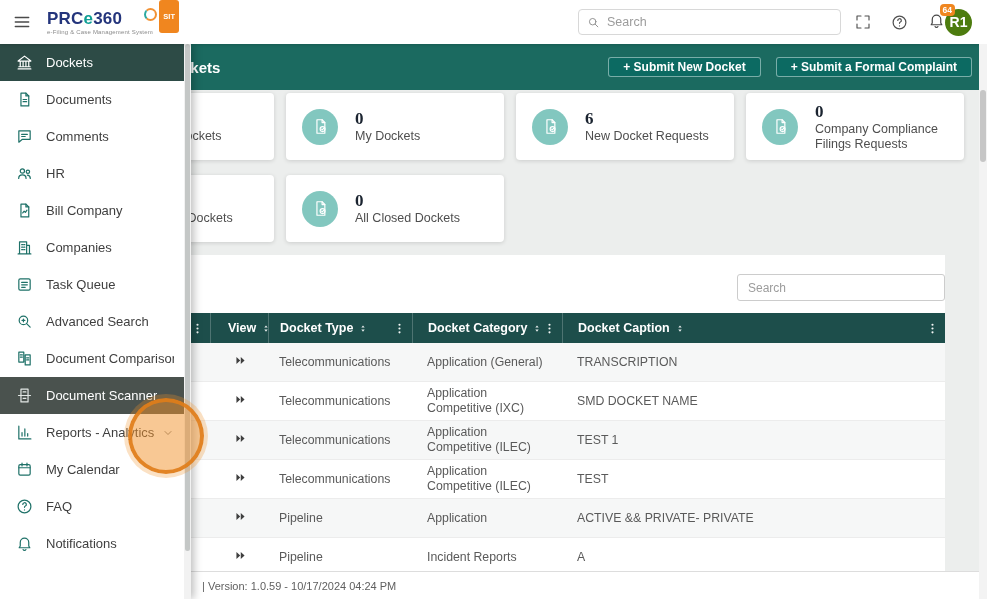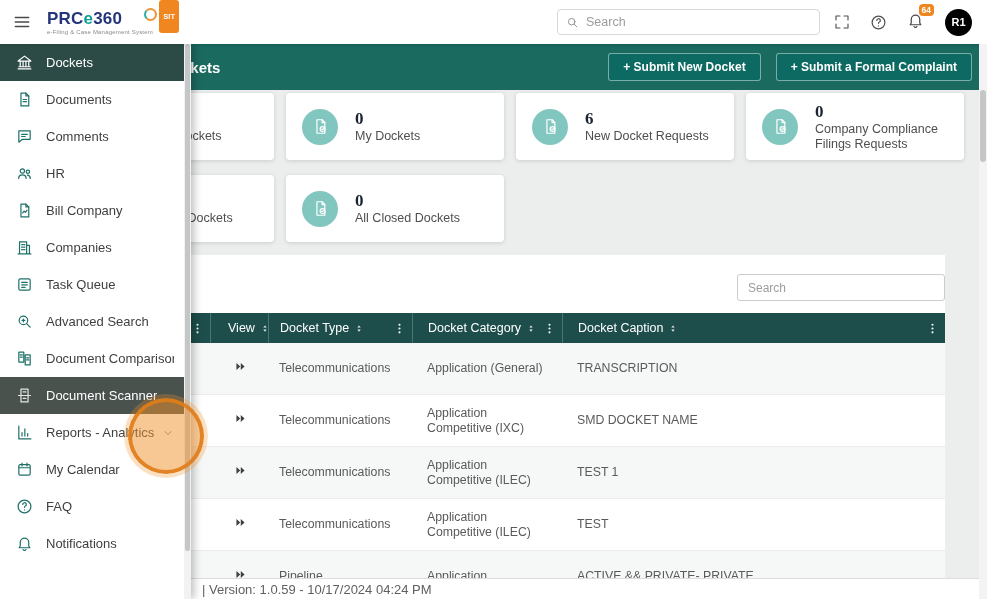--- a/index.html
+++ b/index.html
@@ -28,29 +28,29 @@
   .s-icon{width:13px;height:13px;color:#8a8a8a;margin-right:7px;flex:none}
   .hdr-search input{border:none;outline:none;flex:1;font-size:12.5px;color:#444;font-family:inherit;min-width:0;background:transparent}
   .hdr-search input::placeholder{color:#9c9c9c}
   .icon-btn{color:#4f4f4f;flex:none}
   .fs{width:16px;height:16px;margin-left:14px}
   .hp{width:17px;height:17px;margin-left:20px}
   .bell-wrap{position:relative;margin-left:20px;flex:none;cursor:pointer}
   .bell{width:17px;height:17px;color:#474747}
   .badge{position:absolute;top:-8px;right:-10px;background:#f0861f;color:#fff;font-size:8.5px;font-weight:700;
     border-radius:4px;padding:2px 3px;min-width:15px;text-align:center;line-height:1}
-  .avatar{width:27px;height:27px;margin-left:21px;border-radius:50%;background:#000000;color:#fff;font-size:11px;
+  .avatar{width:27px;height:27px;margin-left:0;border-radius:50%;background:#4d7c0f;color:#fff;font-size:14px;
     font-weight:700;display:flex;align-items:center;justify-content:center;flex:none;cursor:pointer}
 
   
   .main{position:absolute;top:44px;left:0;right:0;bottom:0;z-index:1;background:#eceeed}
   .band{height:46px;background:#1b6a60;display:flex;align-items:center;padding:0 15px 0 162px}
   .band-title{color:#fff;font-size:15px;font-weight:700}
   .band-actions{margin-left:auto;display:flex;gap:15px}
-  .band-btn{height:28px;padding:0 14px;background:#0c6a62;color:#fff;font-size:12px;font-weight:600;
+  .band-btn{height:20px;padding:0 14px;background:#0c6a62;color:#fff;font-size:12px;font-weight:600;
     border:1px solid rgba(255,255,255,.45);border-radius:3px}
 
   .cards-row{position:absolute;left:56px;display:flex;gap:12px}
   .cards-row.r1{top:49px}
   .cards-row.r2{top:131px}
   .card{width:218px;height:67px;background:#fff;border-radius:4px;box-shadow:0 1px 4px rgba(0,0,0,.14);
     display:flex;align-items:center;padding:0 12px 0 16px;cursor:pointer}
   .card-icon-wrap{width:36px;height:36px;border-radius:50%;background:#82c7bf;color:#fff;display:flex;
     align-items:center;justify-content:center;flex:none}
   .card-icon{width:19px;height:19px}
@@ -66,36 +66,36 @@
   .table{position:absolute;top:58px;left:0;right:0}
   .thead,.tr{display:grid;grid-template-columns:170px 58px 144px 150px 1fr;align-items:center}
   .thead{height:30px;background:#1d4e4b;color:#fff}
   .th{display:flex;align-items:center;height:100%;font-size:12.5px;cursor:pointer}
   .th + .th{border-left:1px solid rgba(255,255,255,.22)}
   .th-lead{justify-content:flex-end;padding-right:4px}
   .th-view{padding-left:17px}
   .th-type{padding-left:11px}
   .th-cat{padding-left:15px}
   .th-cap{padding-left:15px}
-  .th-label{font-weight:400;white-space:nowrap}
+  .th-label{font-weight:700;white-space:nowrap}
   .sort{width:10px;height:13px;margin-left:5px;opacity:.9;flex:none}
   .kebab{width:13px;height:13px;flex:none;opacity:.95}
   .th .kebab{margin-left:auto;margin-right:6px}
   .th-lead .kebab{margin-left:0;margin-right:2px}
-  .tr{height:52px;border-bottom:1px solid #ececec;font-size:12.3px;color:#5a5a5a;background:#fff;cursor:pointer}
+  .tr{height:39px;border-bottom:1px solid #ececec;font-size:12.3px;color:#5a5a5a;background:#fff;cursor:pointer}
   .tr:nth-child(odd){background:#f6f7f7}
   .td{padding-right:10px;line-height:1.2}
   .td-view{padding-left:24px}
   .td-type{padding-left:11px}
   .td-cat{padding-left:15px}
   .td-cap{padding-left:15px}
   .ff{width:13px;height:13px;color:#3f3f3f}
 
-  .footer{position:absolute;left:0;right:0;bottom:0;height:21px;background:#fff;border-top:1px solid #ddd;
-    display:flex;align-items:center;padding-left:202px;font-size:13px;color:#5f5f5f}
+  .footer{position:absolute;left:0;right:0;bottom:0;height:28px;background:#fff;border-top:1px solid #ddd;
+    display:flex;align-items:center;padding-left:202px;font-size:11px;color:#5f5f5f}
 
   
   .sidebar{position:absolute;top:44px;left:0;bottom:0;width:191px;background:#fff;z-index:15;
     box-shadow:3px 0 8px rgba(0,0,0,.25)}
   .side-items{position:absolute;top:0;left:0;right:7px;bottom:0;overflow:hidden}
   .side-item{height:37px;display:flex;align-items:center;padding:0 10px 0 16px;color:#3f3f3f;font-size:13px;
     cursor:pointer;position:relative;white-space:nowrap}
   .side-icon{width:17px;height:17px;color:#1e7168;margin-right:13px;flex:none}
   .side-label{overflow:hidden}
   .side-item.active{background:#2d4b46;color:#fff}

